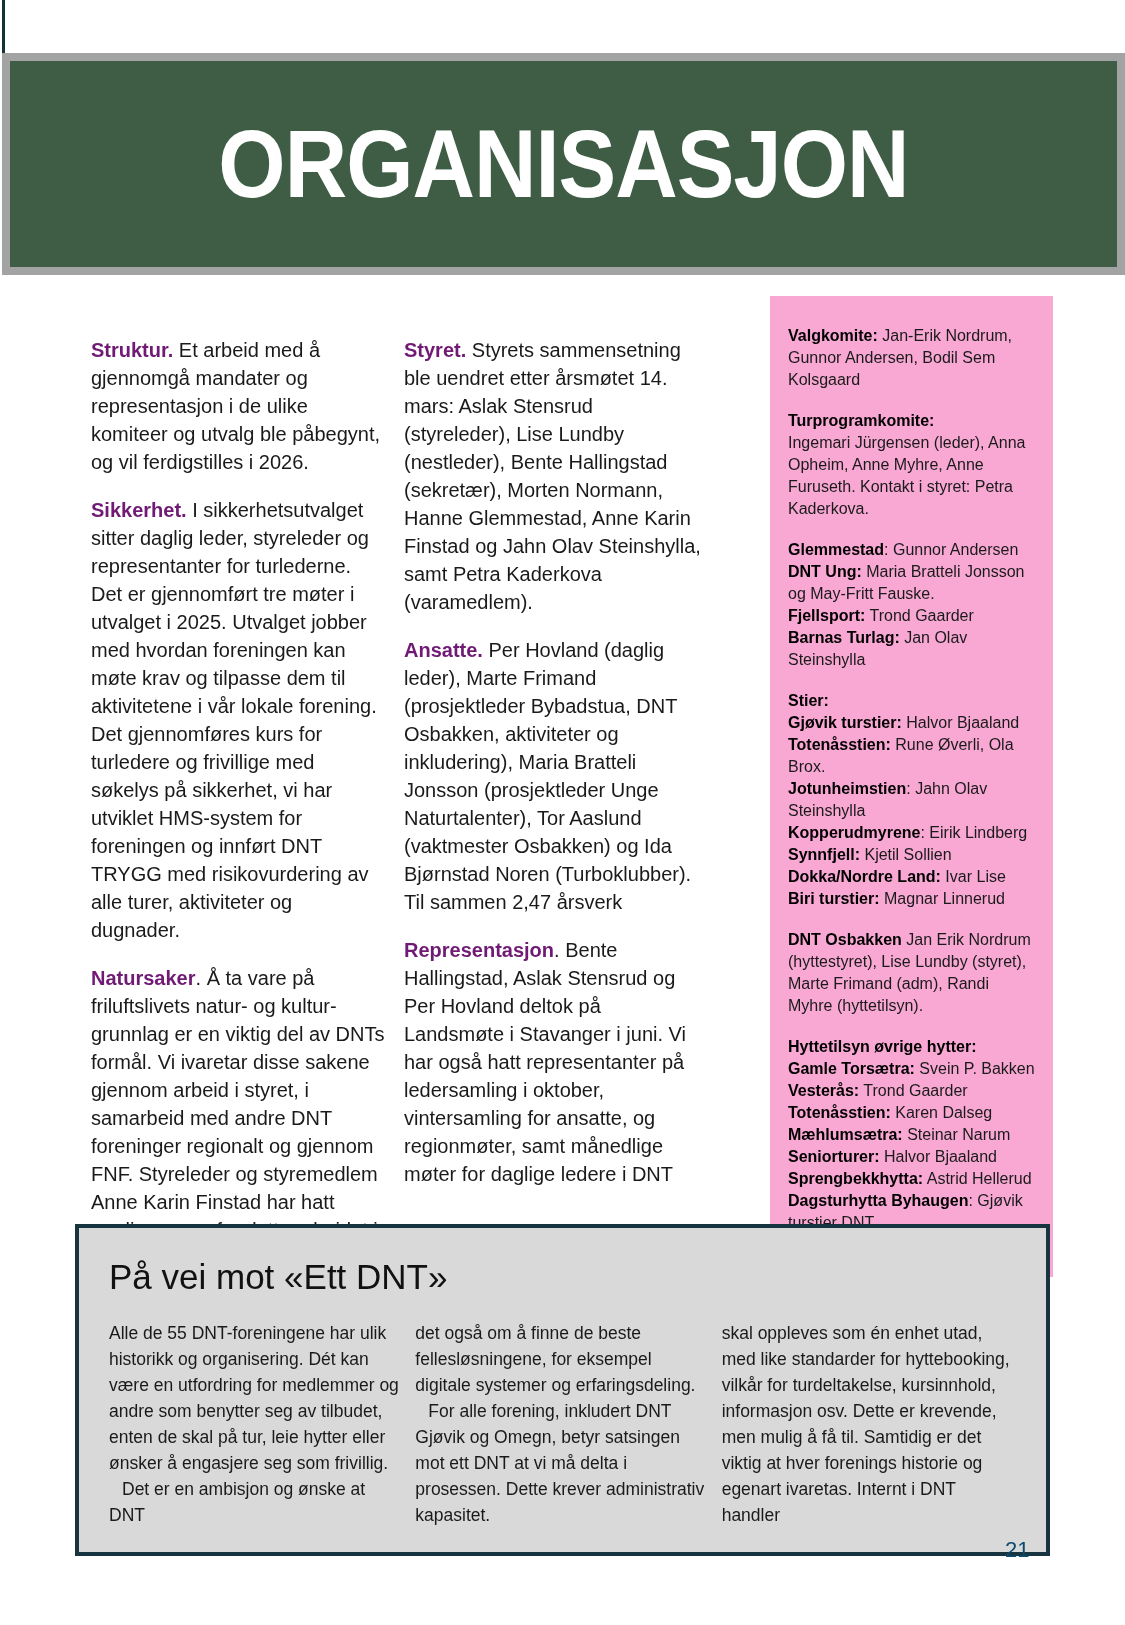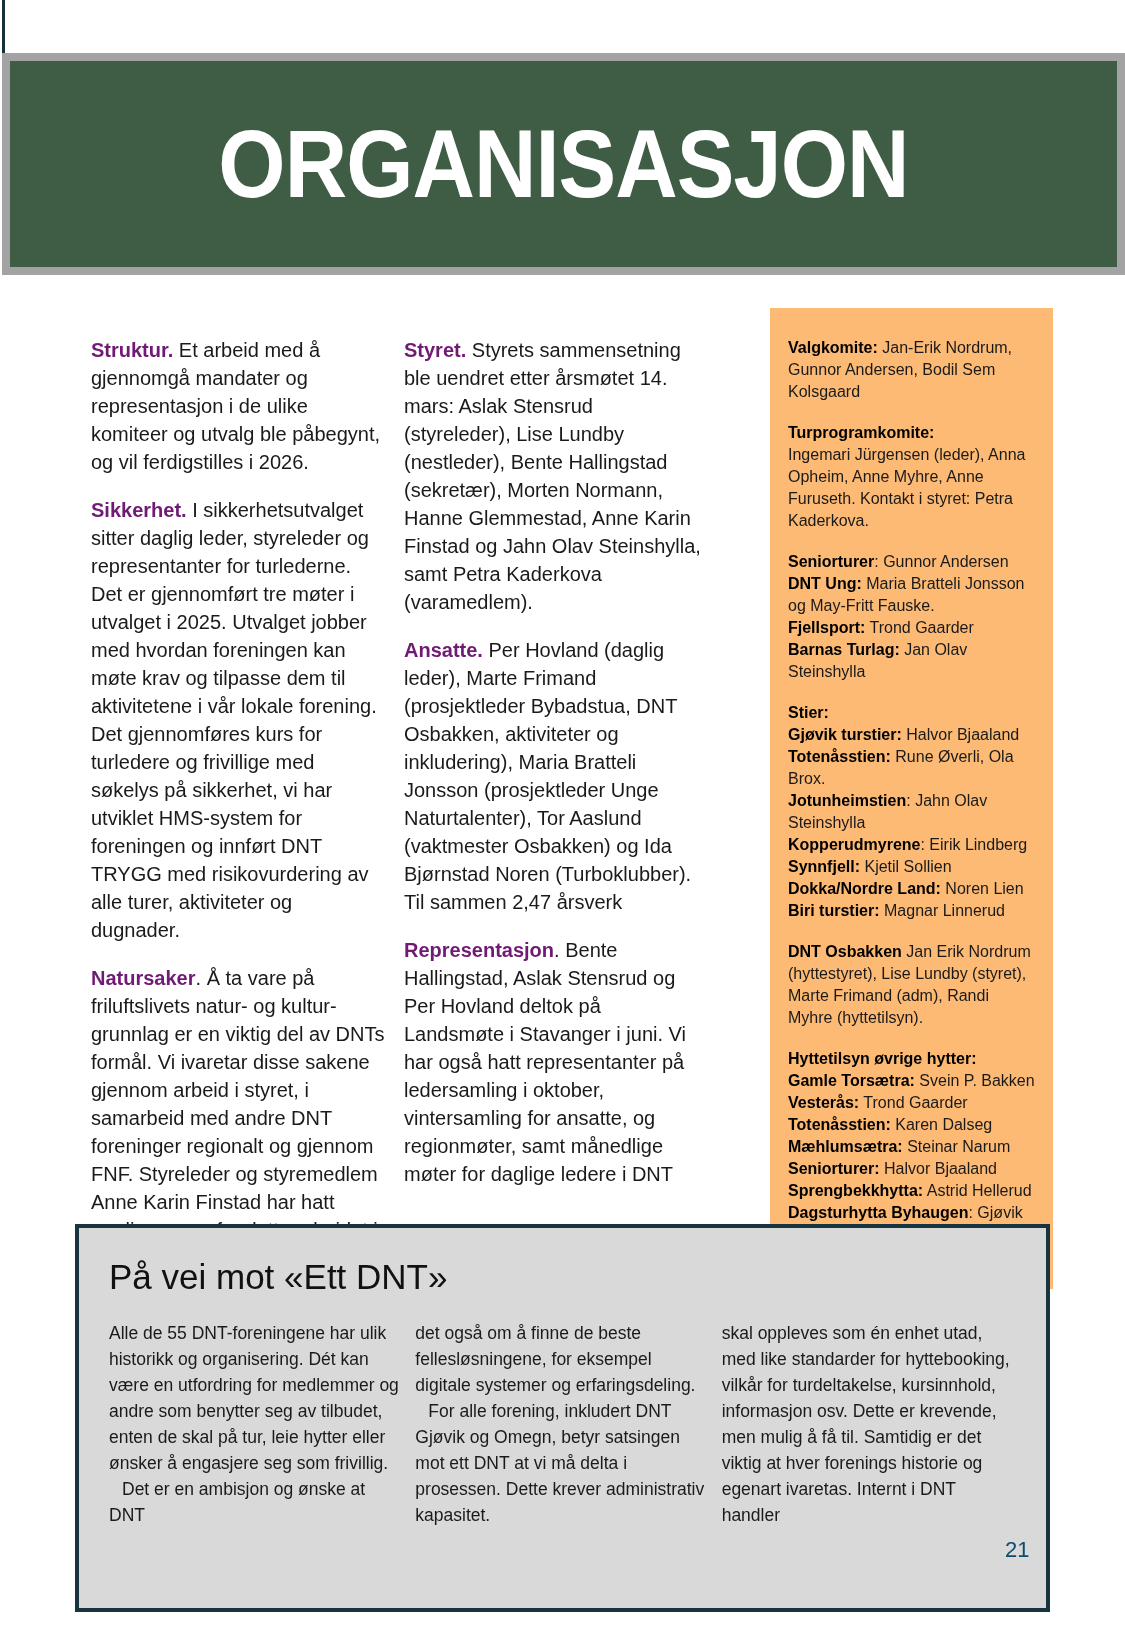--- a/index.html
+++ b/index.html
@@ -21,30 +21,30 @@
     white-space:nowrap;line-height:1;
   }
   
   .col{position:absolute;top:336px;font-size:20px;line-height:28px;}
   .col-left{left:91px;width:294px;}
   .col-middle{left:404px;width:300px;}
   .para{margin:0 0 20px 0;}
   .para b{color:#701a75;}
   
   .sidebar{
-    position:absolute;left:770px;top:308px;width:283px;min-height:910px;
-    background:#fdba74;box-sizing:border-box;padding:29px 18px 24px 18px;
+    position:absolute;left:770px;top:296px;width:283px;min-height:910px;
+    background:#f9a8d4;box-sizing:border-box;padding:29px 18px 24px 18px;
     font-size:16px;line-height:22px;
   }
   .sb-block{margin:0 0 19px 0;}
   .sb-entry{margin:0;}
   .sb-entry b{color:#000;}
   
   .bottom-box{
-    position:absolute;left:75px;top:1224px;width:975px;height:388px;
+    position:absolute;left:75px;top:1224px;width:975px;height:332px;
     background:#d9d9d9;border:4px solid #17343f;box-sizing:border-box;
   }
   .box-title{
     margin:28px 0 0 30px;font-size:35px;font-weight:normal;color:#111;line-height:1.2;
   }
   .box-cols{
     display:flex;gap:12px;margin:22px 30px 0 30px;
     font-size:17.5px;line-height:26px;
   }
   .box-col{flex:1 1 0;}
@@ -78,33 +78,33 @@
 
   <div class="sidebar">
       <div class="sb-block">
         <div class="sb-entry"><b>Valgkomite:</b><span> Jan-Erik Nordrum, Gunnor Andersen, Bodil Sem Kolsgaard</span></div>
       </div>
       <div class="sb-block">
         <div class="sb-entry"><b>Turprogramkomite:</b></div>
         <div class="sb-entry"><span>Ingemari Jürgensen (leder), Anna Opheim, Anne Myhre, Anne Furuseth. Kontakt i styret: Petra Kaderkova.</span></div>
       </div>
       <div class="sb-block">
-        <div class="sb-entry"><b>Seniorturer</b><span>: Gunnor Andersen</span></div>
+        <div class="sb-entry"><b>Glemmestad</b><span>: Gunnor Andersen</span></div>
         <div class="sb-entry"><b>DNT Ung:</b><span> Maria Bratteli Jonsson og May-Fritt Fauske.</span></div>
         <div class="sb-entry"><b>Fjellsport:</b><span> Trond Gaarder</span></div>
         <div class="sb-entry"><b>Barnas Turlag:</b><span> Jan Olav Steinshylla</span></div>
       </div>
       <div class="sb-block">
         <div class="sb-entry"><b>Stier:</b></div>
         <div class="sb-entry"><b>Gjøvik turstier:</b><span> Halvor Bjaaland</span></div>
         <div class="sb-entry"><b>Totenåsstien:</b><span> Rune Øverli, Ola Brox.</span></div>
         <div class="sb-entry"><b>Jotunheimstien</b><span>: Jahn Olav Steinshylla</span></div>
         <div class="sb-entry"><b>Kopperudmyrene</b><span>: Eirik Lindberg</span></div>
         <div class="sb-entry"><b>Synnfjell:</b><span> Kjetil Sollien</span></div>
-        <div class="sb-entry"><b>Dokka/Nordre Land:</b><span> Noren Lien</span></div>
+        <div class="sb-entry"><b>Dokka/Nordre Land:</b><span> Ivar Lise</span></div>
         <div class="sb-entry"><b>Biri turstier:</b><span> Magnar Linnerud</span></div>
       </div>
       <div class="sb-block">
         <div class="sb-entry"><b>DNT Osbakken</b><span> Jan Erik Nordrum (hyttestyret), Lise Lundby (styret), Marte Frimand (adm), Randi Myhre (hyttetilsyn).</span></div>
       </div>
       <div class="sb-block">
         <div class="sb-entry"><b>Hyttetilsyn øvrige hytter:</b></div>
         <div class="sb-entry"><b>Gamle Torsætra:</b><span> Svein P. Bakken</span></div>
         <div class="sb-entry"><b>Vesterås:</b><span> Trond Gaarder</span></div>
         <div class="sb-entry"><b>Totenåsstien:</b><span> Karen Dalseg</span></div>

